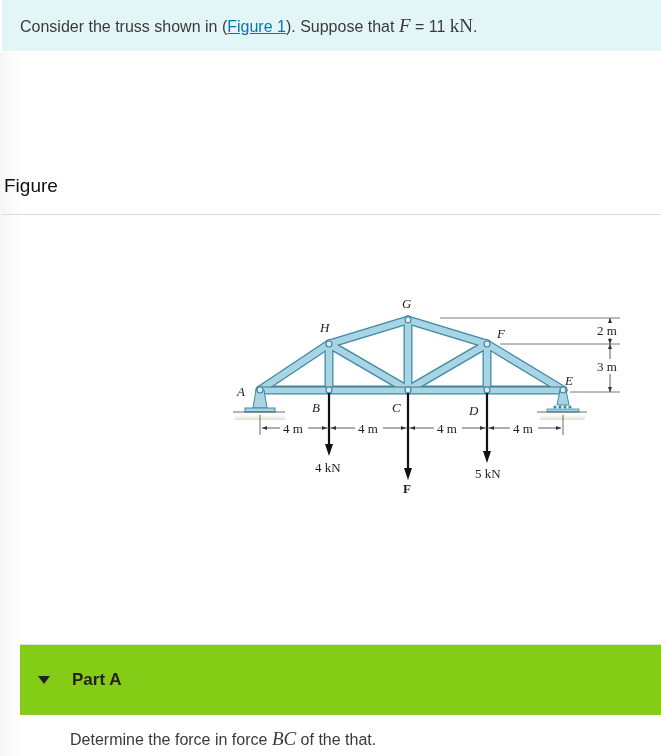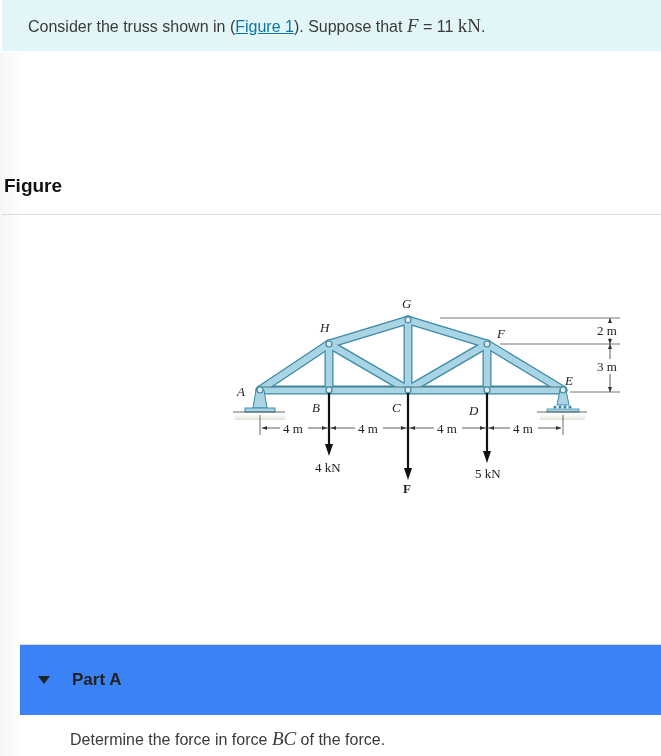--- a/index.html
+++ b/index.html
@@ -11,41 +11,41 @@
       position: relative;
     }
     .left-band {
       position: absolute; left: 0; top: 52px; width: 22px; height: 704px;
       background: linear-gradient(to right, #f6f6f6, #fcfcfc 70%, #ffffff);
       z-index: 0;
     }
     .intro {
       position: absolute; left: 2px; top: 0; width: 659px; height: 51px;
       background: #e3f6f7;
-      box-sizing: border-box; padding: 15px 0 0 26px;
+      box-sizing: border-box; padding: 15px 0 0 18px;
       font-size: 16px; color: #3a3a3a;
       z-index: 1;
     }
     .intro a { color: #0e75a8; text-decoration: underline; cursor: pointer; }
     .math { font-family: "Liberation Serif", "DejaVu Serif", serif; font-size: 19px; }
     .math i { font-style: italic; }
     .figure-title {
       position: absolute; left: 4px; top: 175px;
-      font-size: 19px; font-weight: bold; color: #111;
+      font-size: 19px; font-weight: normal; color: #111;
       z-index: 1;
     }
     .divider {
       position: absolute; left: 2px; width: 659px; height: 1px; background: #dcdcdc; z-index: 1;
     }
     .figure-area {
       position: absolute; left: 225px; top: 290px; width: 420px; height: 210px; z-index: 1;
     }
     .part-header {
       position: absolute; left: 20px; top: 645px; width: 641px; height: 70px;
-      background: #3b82f6; z-index: 1;
+      background: #84cc16; z-index: 1;
       display: flex; align-items: center;
     }
     .part-header .toggle {
       margin-left: 18px; width: 0; height: 0;
       border-left: 6px solid transparent; border-right: 6px solid transparent;
       border-top: 8px solid #222; cursor: pointer;
     }
     .part-header .label {
       margin-left: 22px; font-size: 17px; font-weight: bold; color: #222;
     }
@@ -198,14 +198,14 @@
 </div>
 
 <div class="divider" style="top:644px; left:20px; width:641px;"></div>
 
 <div class="part-header">
   <span class="toggle"></span>
   <span class="label">Part A</span>
 </div>
 
 <div class="question">
-  <span>Determine the force in force </span><span class="math"><i>BC</i></span><span> of the force.</span>
+  <span>Determine the force in force </span><span class="math"><i>BC</i></span><span> of the that.</span>
 </div>
 
 </body></html>

